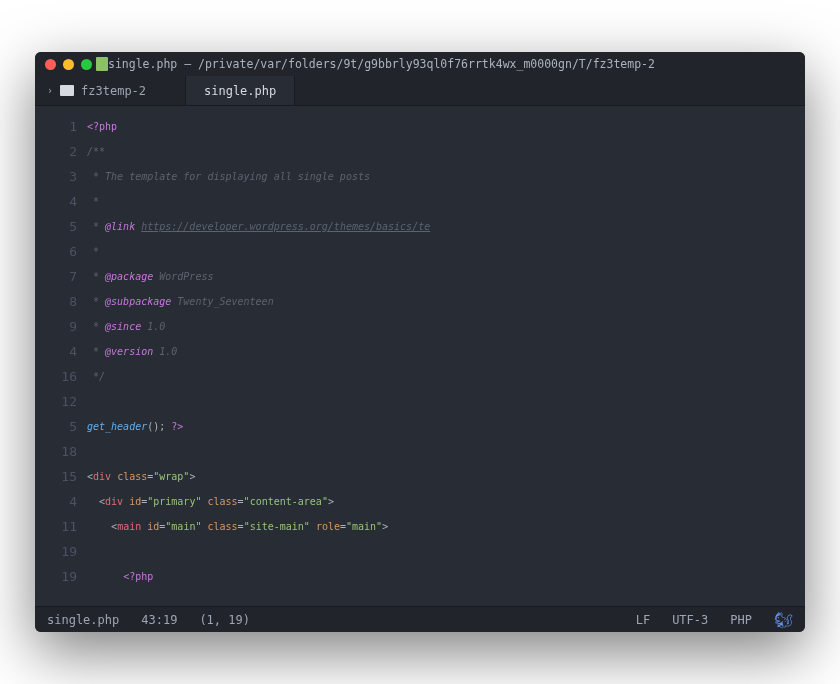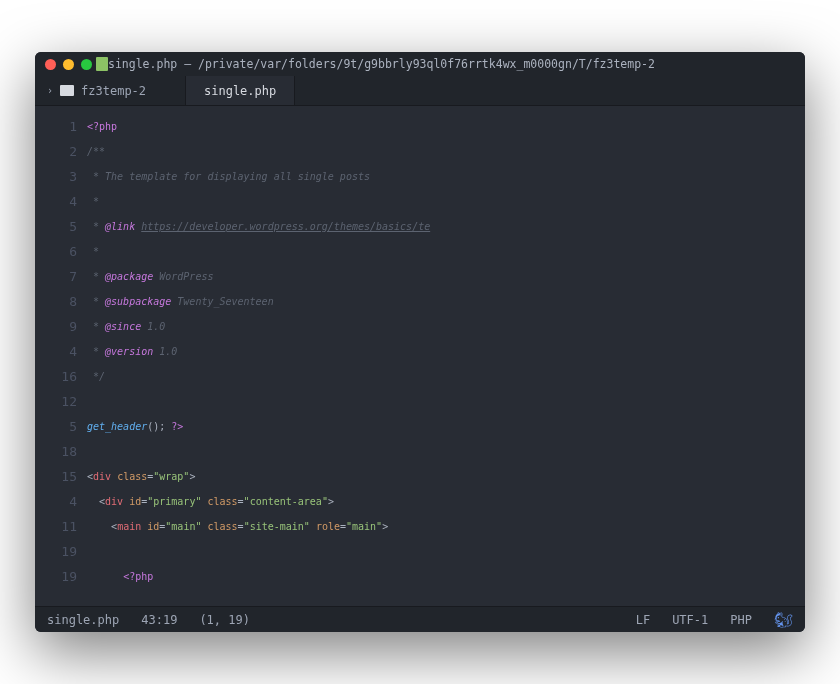--- a/index.html
+++ b/index.html
@@ -194,17 +194,17 @@
 
       <span class="kw">&lt;?php</span></div>
   </div>
 
   <div class="statusbar">
     <span>single.php</span>
     <span>43:19</span>
     <span>(1, 19)</span>
     <span class="spacer"></span>
     <span>LF</span>
-    <span>UTF-1</span>
+    <span>UTF-3</span>
     <span>PHP</span>
     <span class="squirrel">🐿</span>
   </div>
 </div>
 
 </body></html>

